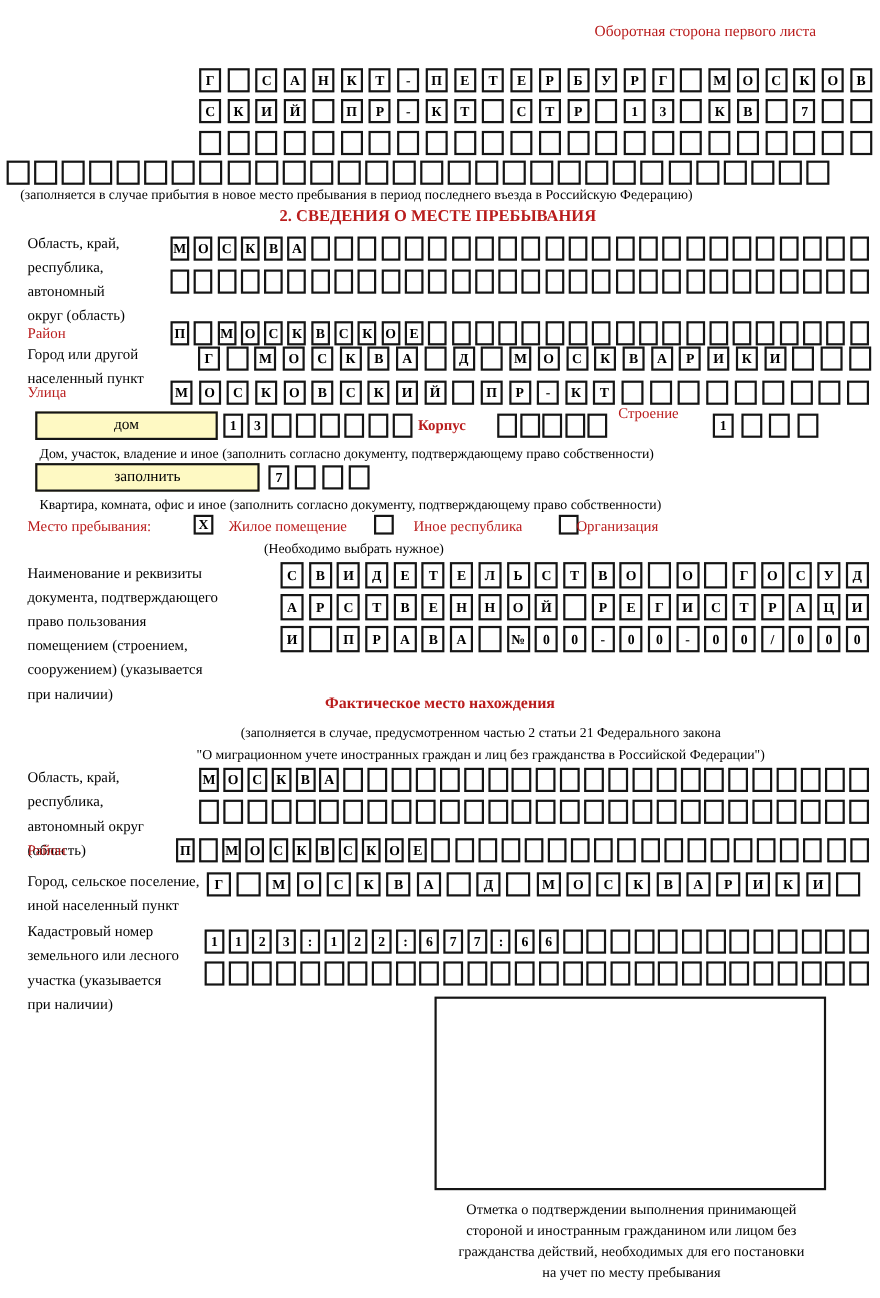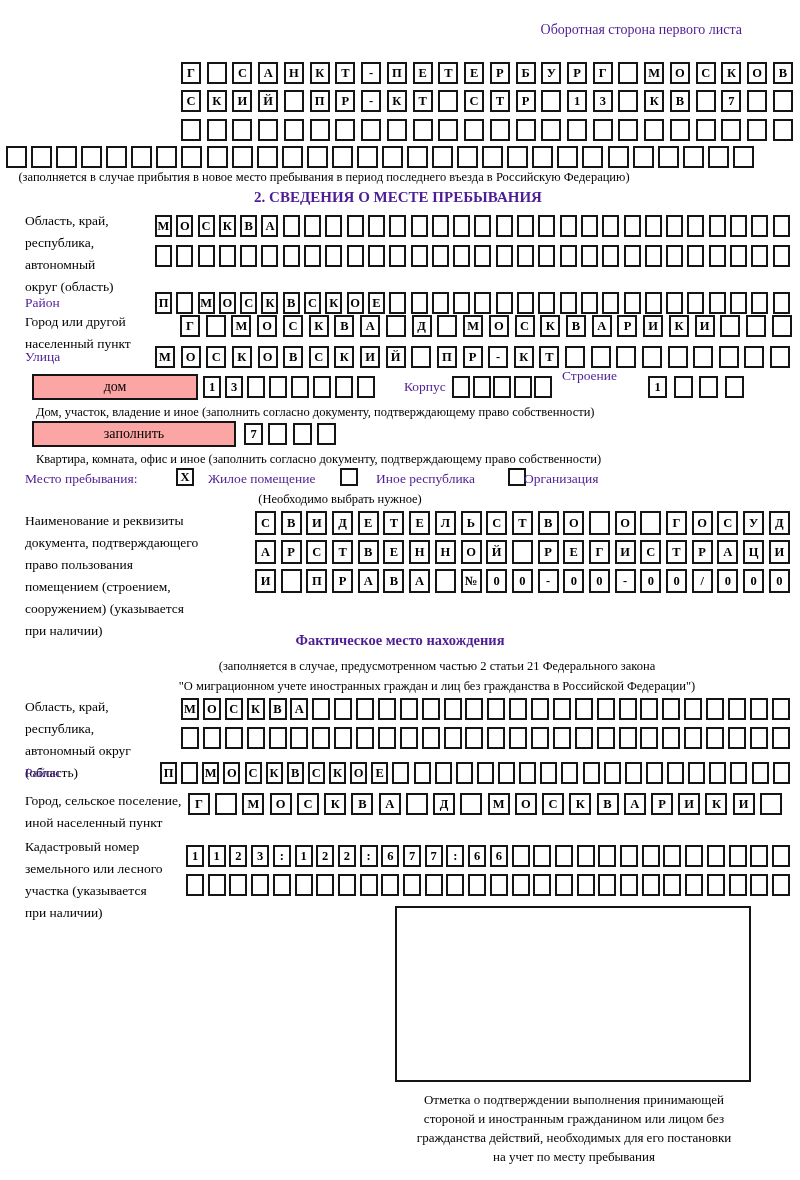--- a/index.html
+++ b/index.html
@@ -1,27 +1,27 @@
 <!DOCTYPE html>
 <html><head>
 <meta charset="utf-8">
 <style>
   html,body{margin:0;padding:0;background:#fff;}
   #page{position:relative;width:800px;height:1180px;background:#fff;
         font-family:"Liberation Serif","DejaVu Serif",serif;color:#000;overflow:hidden;}
-  .lbl{position:absolute;font-size:13.5px;color:#4c1d95;white-space:nowrap;}
+  .lbl{position:absolute;font-size:13.5px;color:#b91c1c;white-space:nowrap;}
   .lbl-lines{position:absolute;font-size:13.5px;line-height:22px;white-space:pre-line;}
   .note{position:absolute;font-size:12.5px;}
   .center{text-align:center;}
   .bold{font-weight:bold;}
   .cellrow{position:absolute;display:flex;justify-content:space-between;}
   .cell{flex:none;width:var(--cw,20px);height:var(--ch,22px);box-sizing:border-box;
         border:2px solid #151515;background:#fff;display:flex;align-items:center;justify-content:center;
         font-family:"Liberation Serif","DejaVu Serif",serif;font-weight:bold;font-size:12.5px;}
-  .wideb{position:absolute;box-sizing:border-box;border:2px solid #151515;background:#fca5a5;
+  .wideb{position:absolute;box-sizing:border-box;border:2px solid #151515;background:#fef9c3;
          display:flex;align-items:center;justify-content:center;font-size:14px;}
   .checkbox{position:absolute;width:18px;height:18px;box-sizing:border-box;border:2px solid #151515;
             background:#fff;display:flex;align-items:center;justify-content:center;
             font-weight:bold;font-size:12.5px;}
   .bigbox{position:absolute;box-sizing:border-box;border:2px solid #151515;background:#fff;}
 </style>
 </head>
 <body>
 
 <div id="page">
@@ -309,21 +309,21 @@
   <div class="cellrow" style="left:203px;top:376px;width:172px;--cw:18px;">
       <div class="cell">1</div>
       <div class="cell">3</div>
       <div class="cell"></div>
       <div class="cell"></div>
       <div class="cell"></div>
       <div class="cell"></div>
       <div class="cell"></div>
       <div class="cell"></div>
     </div>
-  <div class="lbl" style="left:404px;top:379px;">Корпус</div>
+  <div class="lbl" style="left:380px;top:379px;font-weight:bold;">Корпус</div>
   <div class="cellrow" style="left:452px;top:376px;width:100px;--cw:18px;">
       <div class="cell"></div>
       <div class="cell"></div>
       <div class="cell"></div>
       <div class="cell"></div>
       <div class="cell"></div>
     </div>
   <div class="lbl" style="left:562px;top:368px;font-family:Liberation Serif, serif;">Строение</div>
   <div class="cellrow" style="left:648px;top:376px;width:96px;--cw:19px;">
       <div class="cell">1</div>
@@ -342,21 +342,21 @@
     </div>
   <div class="note" style="left:36px;top:452px;">Квартира, комната, офис и иное (заполнить согласно документу, подтверждающему право собственности)</div>
 
   <div class="lbl" style="left:25px;top:471px;">Место пребывания:</div>
   <div class="checkbox" style="left:176px;top:468px;">X</div>
   <div class="lbl" style="left:208px;top:471px;">Жилое помещение</div>
   <div class="checkbox" style="left:340px;top:468px;"></div>
   <div class="lbl" style="left:376px;top:471px;">Иное республика</div>
   <div class="checkbox" style="left:508px;top:468px;"></div>
   <div class="lbl" style="left:524px;top:471px;">Организация</div>
-  <div class="note" style="left:240px;top:492px;width:200px;text-align:center;">(Необходимо выбрать нужное)</div>
+  <div class="note" style="left:240px;top:492px;width:200px;">(Необходимо выбрать нужное)</div>
 
   <div class="lbl-lines" style="left:25px;top:510px;">Наименование и реквизиты
 документа, подтверждающего
 право пользования
 помещением (строением,
 сооружением) (указывается
 при наличии)</div>
   <div class="cellrow" style="left:255px;top:511px;width:535px;--cw:21px;--ch:24px;">
       <div class="cell">С</div>
       <div class="cell">В</div>

